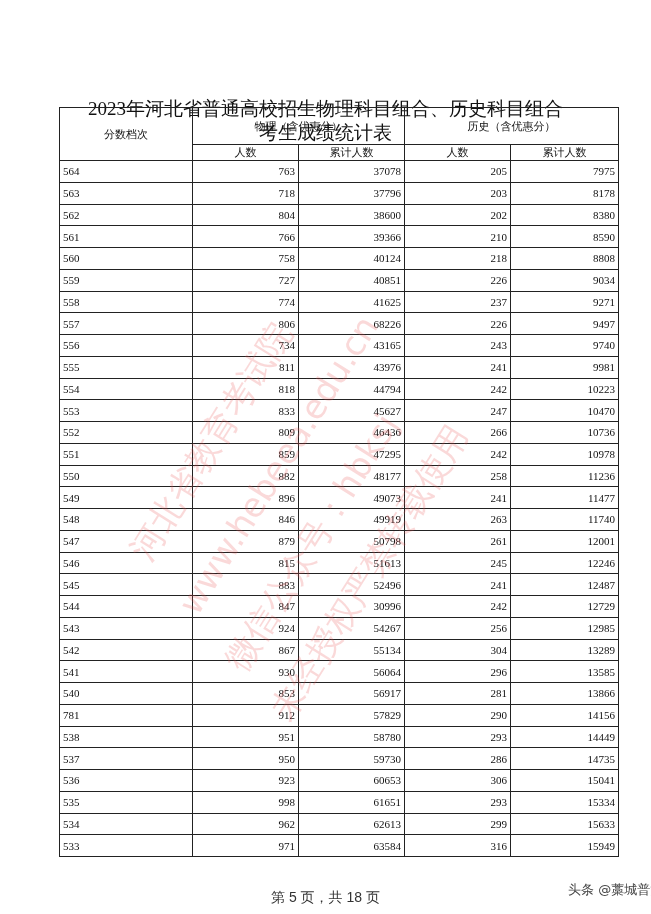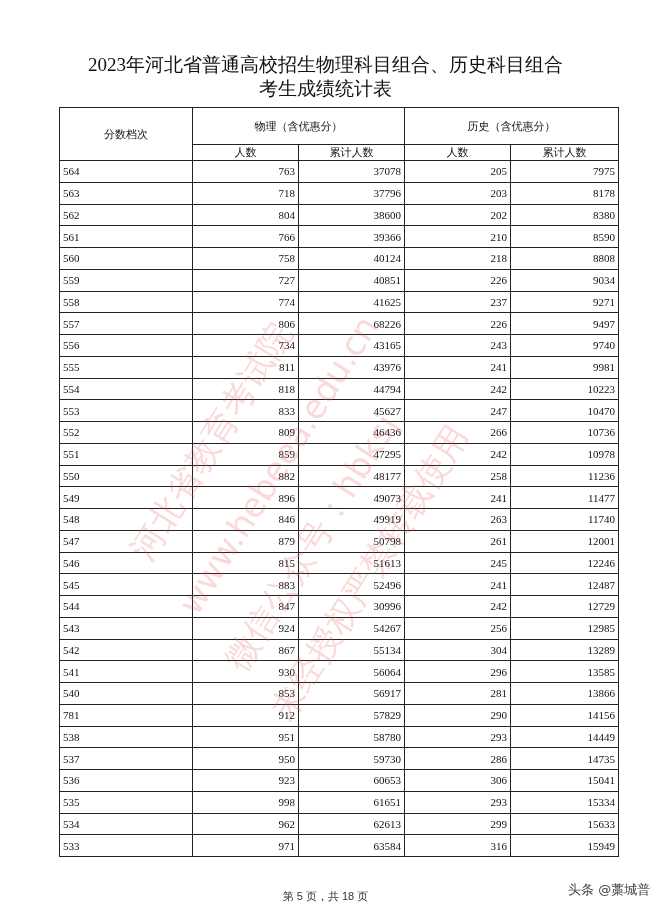--- a/index.html
+++ b/index.html
@@ -2,41 +2,41 @@
 <html><head>
 <meta charset="utf-8">
 <style>
   html, body { margin:0; padding:0; }
   body {
     width:651px; height:914px; background:#ffffff; position:relative; overflow:hidden;
     font-family:"Liberation Serif","DejaVu Serif",serif; color:#111;
   }
   .title {
     position:absolute; left:0; width:651px; text-align:center;
-    font-size:19px; line-height:24px; color:#111;
+    font-size:19px; line-height:24px; color:#111;margin-top:44px;
   }
   .title.l1 { top:53px; }
   .title.l2 { top:77px; }
   table.stats {
     position:absolute; left:59px; top:107px;
     border-collapse:collapse; table-layout:fixed; width:559px;
     font-size:11px;
   }
   table.stats th, table.stats td {
     border:1.5px solid #222; padding:0 3px; box-sizing:border-box;
   }
   table.stats th { font-weight:normal; text-align:center; }
   .h1 th { height:37px; }
   .h2 th { height:16px; }
   table.stats td { height:21.76px; line-height:18px; padding-top:0; padding-bottom:0; }
   td.score { text-align:left; }
   td.num { text-align:right; padding-right:2px; }
   .footer {
     position:absolute; top:889px; left:0; width:651px; text-align:center;
-    font-family:"Liberation Sans","DejaVu Sans",sans-serif; font-size:11px; color:#333;
+    font-family:"Liberation Sans","DejaVu Sans",sans-serif; font-size:14px; color:#333;
   }
   .attribution {
     position:absolute; top:881px; left:568px;
     font-family:"DejaVu Sans",sans-serif; font-size:13px; color:#444; white-space:nowrap;
   }
   .watermark {
     position:absolute; pointer-events:none;
     font-family:"DejaVu Sans",sans-serif; color:rgba(230,80,80,0.22);
     white-space:nowrap; transform-origin:left top;
   }

